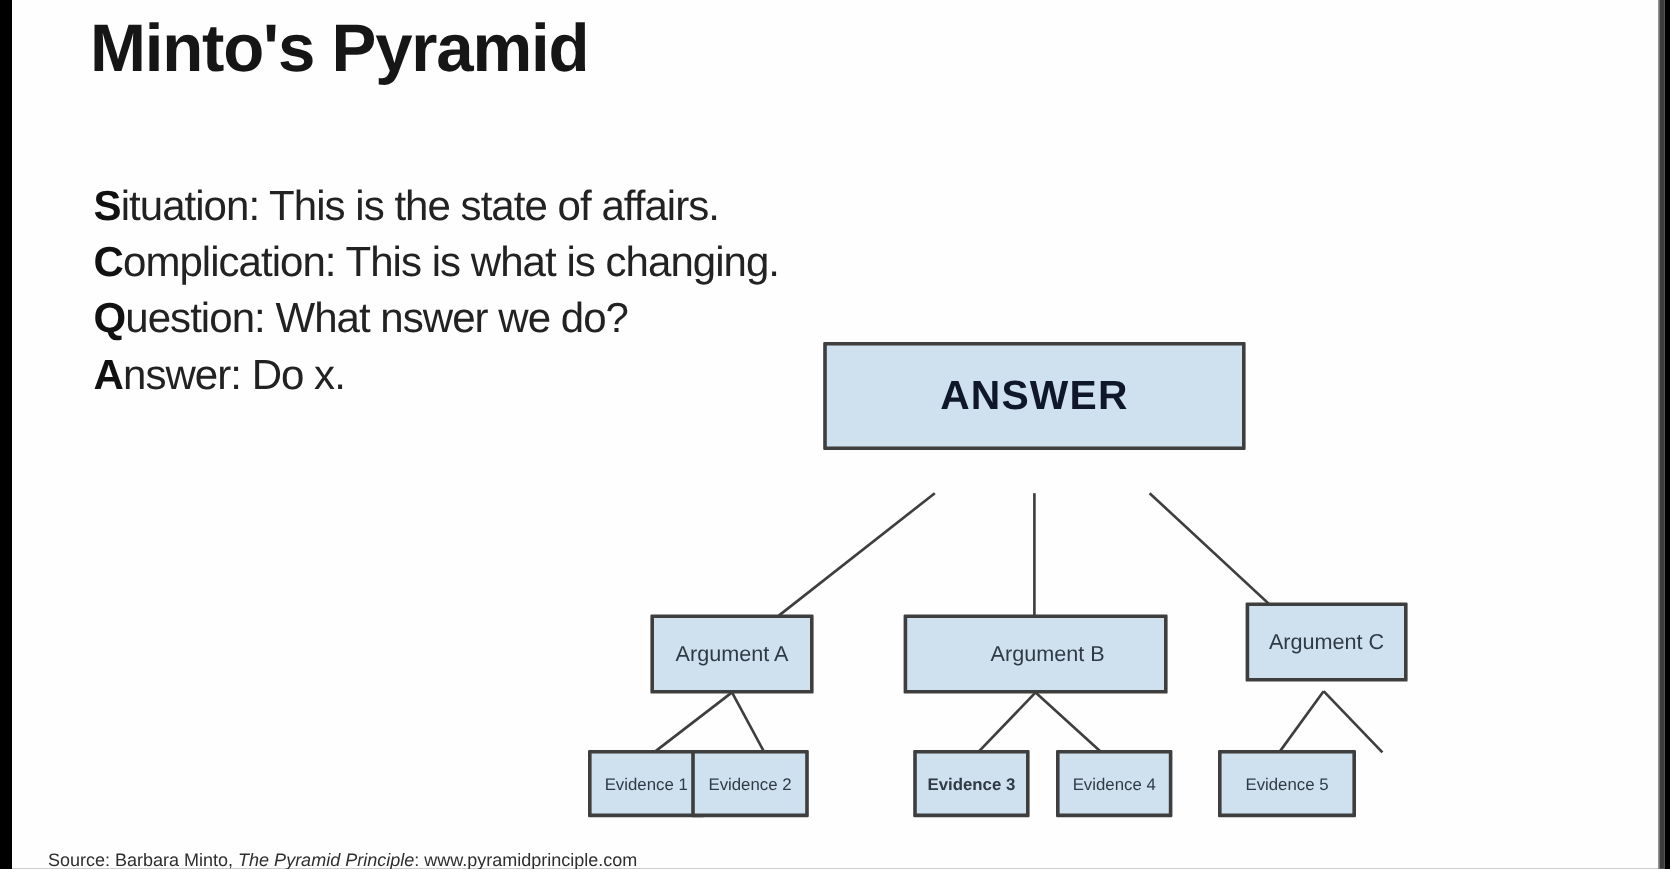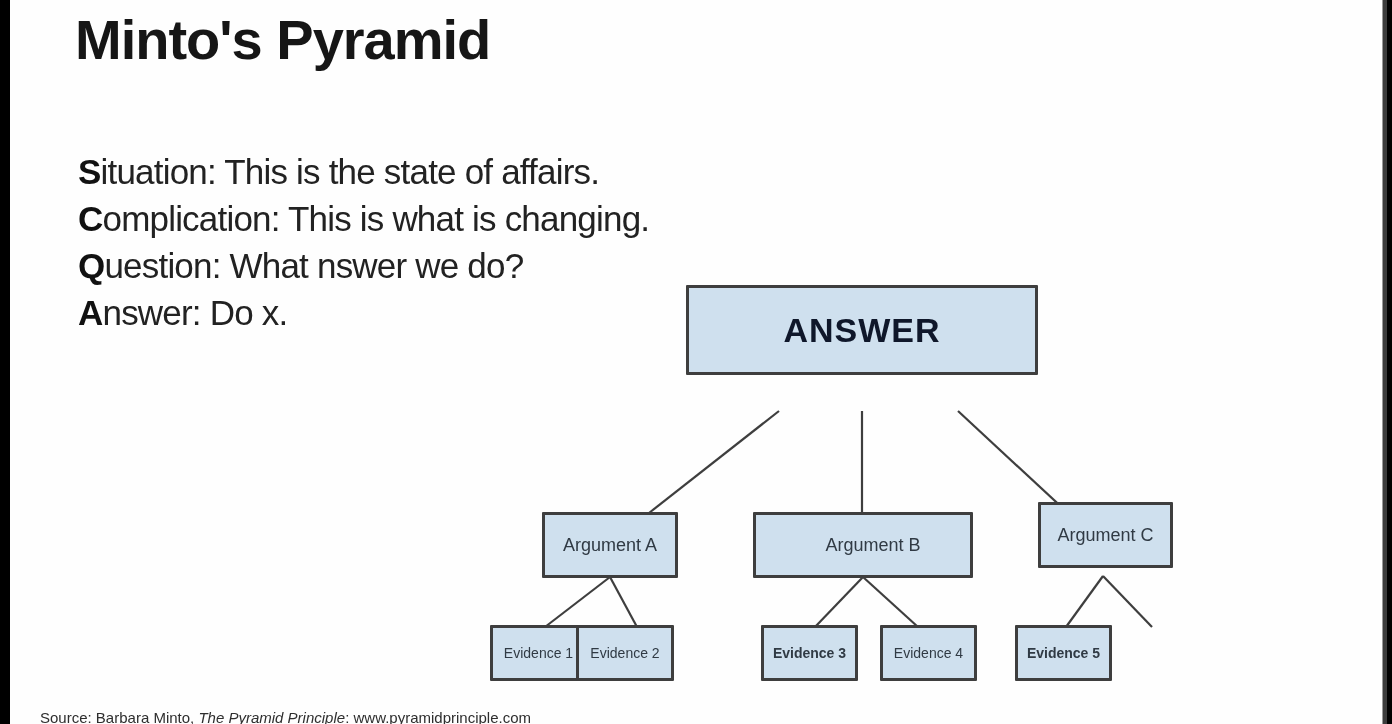--- a/index.html
+++ b/index.html
@@ -76,21 +76,21 @@
   }
   .node-arg { height: 66px; top: 512px; font-size: 18px; }
   .node-arg-a { left: 542px;  width: 136px; }
   .node-arg-b { left: 753px;  width: 220px; padding-left: 20px; }
   .node-arg-c { left: 1038px; width: 135px; top: 502px; }
   .node-ev { height: 56px; top: 625px; font-size: 14px; }
   .node-ev-1 { left: 490px;  width: 97px; }
   .node-ev-2 { left: 576px;  width: 98px; }
   .node-ev-3 { left: 761px;  width: 97px; font-weight: bold; }
   .node-ev-4 { left: 880px;  width: 97px; }
-  .node-ev-5 { left: 1015px; width: 97px; font-weight: bold; }
+  .node-ev-5 { left: 1015px; width: 115px; }
   .node-ev-6 { left: 1122px; width: 98px; }
   .source {
     position: absolute;
     left: 30px; top: 710px;
     font-size: 15px;
     line-height: 15px;
     color: #2e2e2e;
     white-space: nowrap;
   }
   .source .booktitle { font-style: italic; }

